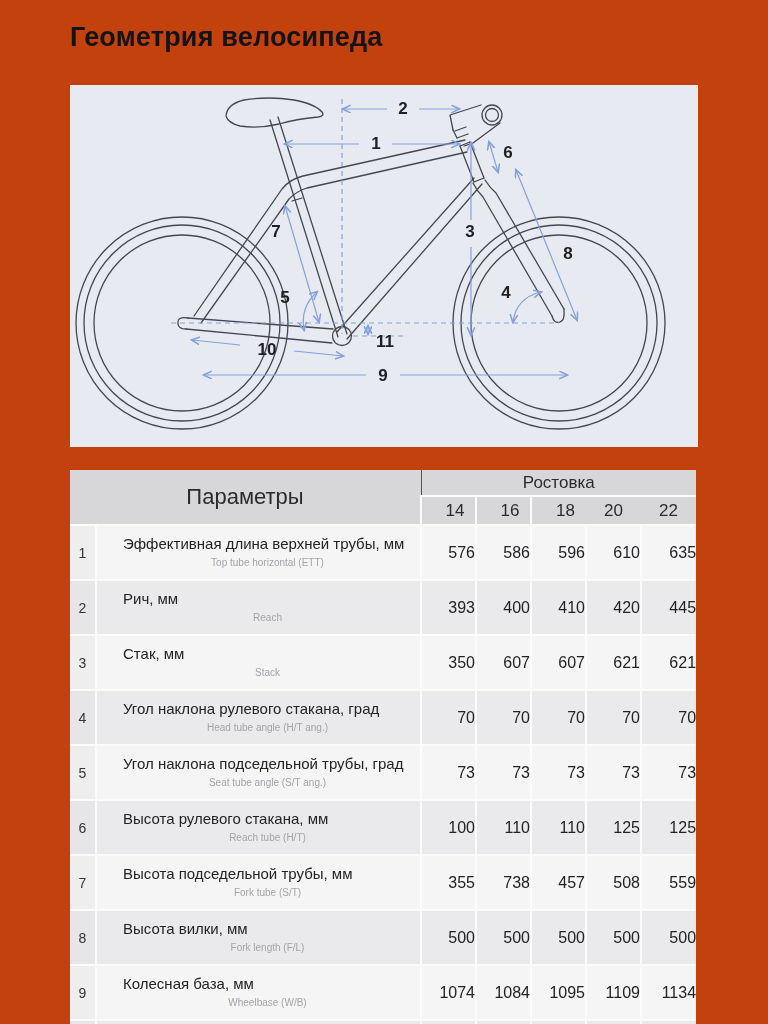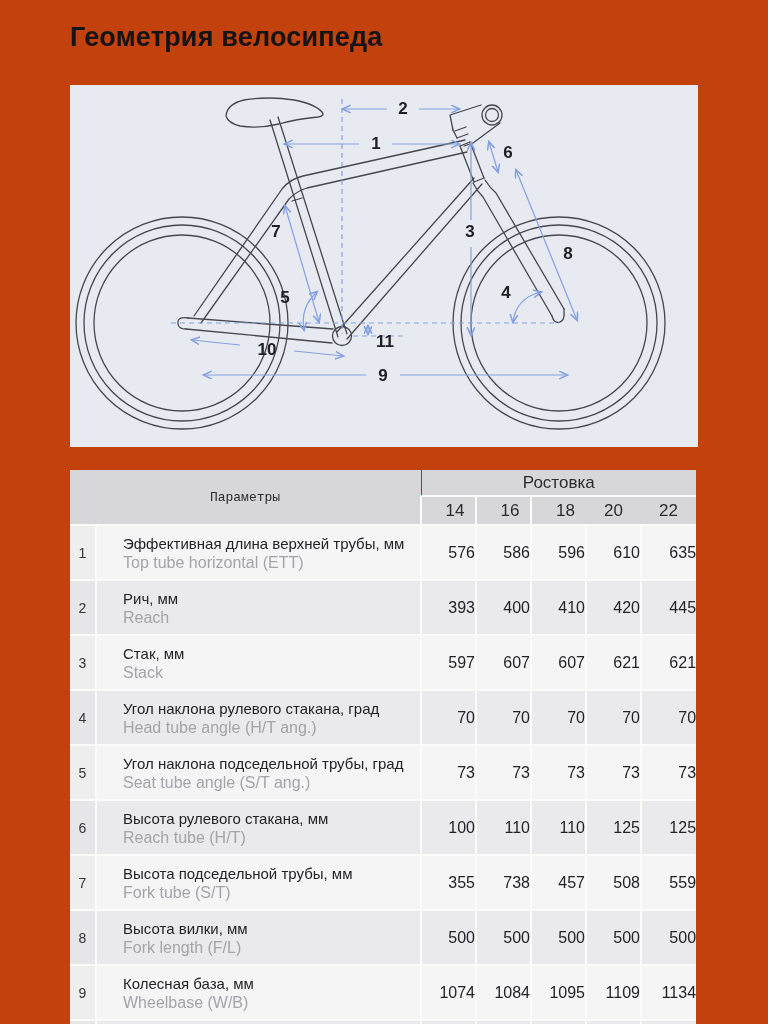--- a/index.html
+++ b/index.html
@@ -17,36 +17,36 @@
   .dim-line   { stroke:#84a0e2; stroke-width:1.2; fill:none; }
   .dim-dash   { stroke:#84a0e2; stroke-width:1.2; fill:none; stroke-dasharray:5 4; }
   .dim-label  { fill:#202024; font-size:17px; font-weight:600; text-anchor:middle;
     font-family:"Liberation Sans", sans-serif; }
 
   table.geo-table { position:absolute; left:70px; top:470px; width:626px;
     border-collapse:collapse; table-layout:fixed; }
   .geo-table th, .geo-table td { padding:0; }
 
   .hdr { background:#d7d7d9; color:#2b2b2f; font-weight:500; }
-  th.params-hdr   { font-size:13px;font-family:Liberation Mono, monospace; }
+  th.params-hdr   { font-size:22px; }
   th.rostovka-hdr { font-size:17px; height:25px;
     border-left:1px solid #be185d; border-bottom:2px solid #fbfbfa; }
   th.size-hdr { height:27px; font-size:17px; font-weight:500; }
   th.size-hdr.sep { border-left:2px solid #fbfbfa;padding-left:13px; }
 
   tbody td { border-top:2px solid #fbfbfa; height:45px; }
   tr.odd  td { background:#f5f5f6; }
   tr.odd  td.numcell { background:#eeeeef; }
   tr.even td { background:#eaeaec; }
   tr.even td.numcell { background:#e6e6e8; }
 
   td.numcell { text-align:center; font-size:14px; color:#333338; }
   td.paramcell { border-left:2px solid #fbfbfa; padding:4px 8px 4px 26px; }
   .pname { font-size:15px; font-weight:500; color:#232327; line-height:18px; }
-  .psub  { font-size:16px; font-weight:400; color:#a3a3a9; line-height:15px; margin-top:2px; }
+  .psub  { font-size:10px; font-weight:400; color:#a3a3a9; line-height:15px; margin-top:2px;text-align:center; }
   td.valcell { text-align:right; font-size:16px; color:#232327;
     border-left:2px solid #fbfbfa; }
 </style>
 </head>
 <body>
 
 <div class="page">
 
   <h1 class="page-title">Геометрия велосипеда</h1>
 
@@ -193,21 +193,21 @@
           <td class="valcell">410</td>
           <td class="valcell">420</td>
           <td class="valcell">445</td>
         </tr>
         <tr class="odd">
       <td class="numcell">3</td>
       <td class="paramcell">
         <div class="pname">Стак, мм</div>
         <div class="psub">Stack</div>
       </td>
-      <td class="valcell">597</td>
+      <td class="valcell">350</td>
     <td class="valcell">607</td>
           <td class="valcell">607</td>
           <td class="valcell">621</td>
           <td class="valcell">621</td>
         </tr>
         <tr class="even">
       <td class="numcell">4</td>
       <td class="paramcell">
         <div class="pname">Угол наклона рулевого стакана, град</div>
         <div class="psub">Head tube angle (H/T ang.)</div>

